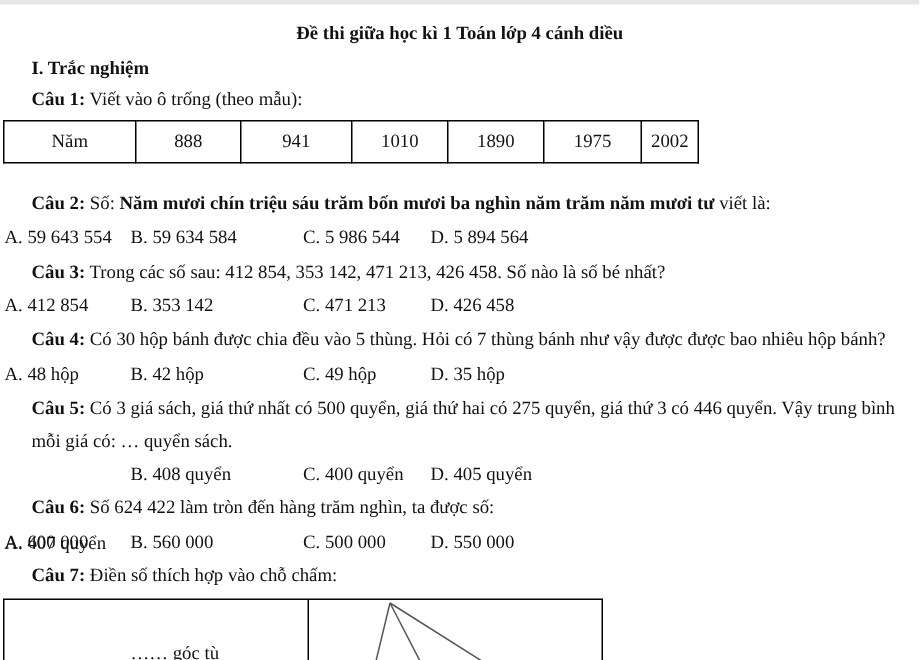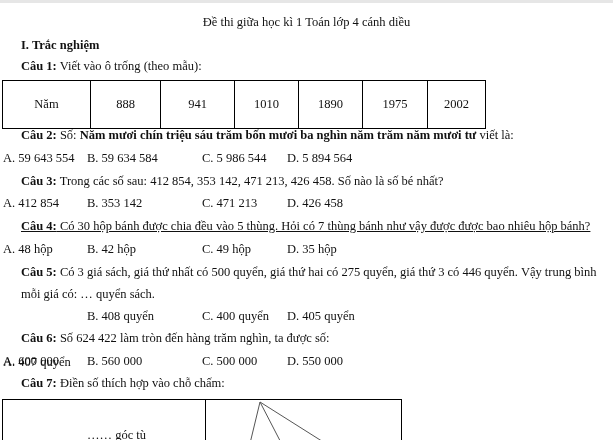--- a/index.html
+++ b/index.html
@@ -13,35 +13,35 @@
       color: #111111;
       position: relative;
     }
     .topbar {
       position: absolute; left: 0; top: 0; width: 613px; height: 3px;
       background: #e6e6e6;
     }
     .line { position: absolute; left: 3px; white-space: nowrap; margin-left: 18px; }
     .title {
       position: absolute; top: 15px; left: 0; width: 613px; text-align: center;
-      font-weight: normal; font-size: 12.5px;
+      font-weight: bold; font-size: 12.5px;
     }
     .b { font-weight: bold; }
     .opt { position: absolute; white-space: nowrap; }
 
     table.years {
       position: absolute; left: 2px; top: 80px;
       border-collapse: collapse;
       font-size: 12.5px;
     }
     table.years td {
       border: 1px solid #000;
       height: 21px;
       text-align: center;
-      padding: 16px;
+      padding: 6px;
     }
 
     .figbox {
       position: absolute; left: 2px; top: 399px; width: 400px; height: 60px;
       border: 1px solid #000;
     }
     .figbox .divider {
       position: absolute; left: 202px; top: 0; width: 1px; height: 100%;
       background: #000;
     }
@@ -85,21 +85,21 @@
 <div class="opt" style="top:151px; left:287px;">D. 5 894 564</div>
 
 <div class="line" style="top:174px;">
   <span class="b">Câu 3:</span><span> Trong các số sau: 412 854, 353 142, 471 213, 426 458. Số nào là số bé nhất?</span>
 </div>
 <div class="opt" style="top:196px; left:3px;">A. 412 854</div>
 <div class="opt" style="top:196px; left:87px;">B. 353 142</div>
 <div class="opt" style="top:196px; left:202px;">C. 471 213</div>
 <div class="opt" style="top:196px; left:287px;">D. 426 458</div>
 
-<div class="line" style="top:219px;text-decoration:underline;">
+<div class="line" style="top:219px;">
   <span class="b">Câu 4:</span><span> Có 30 hộp bánh được chia đều vào 5 thùng. Hỏi có 7 thùng bánh như vậy được được bao nhiêu hộp bánh?</span>
 </div>
 <div class="opt" style="top:242px; left:3px;">A. 48 hộp</div>
 <div class="opt" style="top:242px; left:87px;">B. 42 hộp</div>
 <div class="opt" style="top:242px; left:202px;">C. 49 hộp</div>
 <div class="opt" style="top:242px; left:287px;">D. 35 hộp</div>
 
 <div class="line" style="top:265px;font-family:Liberation Serif, serif;">
   <span class="b">Câu 5:</span><span> Có 3 giá sách, giá thứ nhất có 500 quyển, giá thứ hai có 275 quyển, giá thứ 3 có 446 quyển. Vậy trung bình</span>
 </div>

